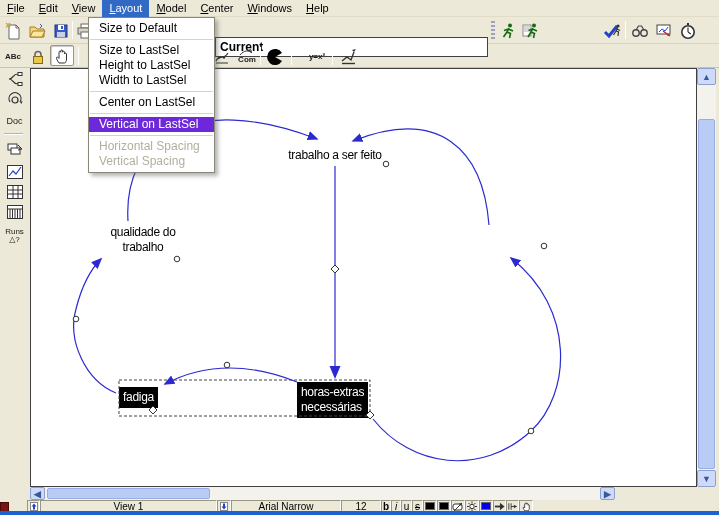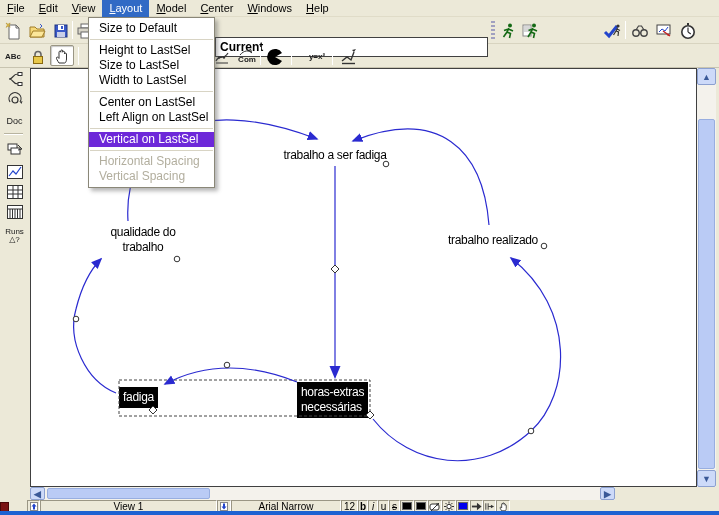--- a/index.html
+++ b/index.html
@@ -271,23 +271,22 @@
     <div class="sb" style="top:156px;height:24px">
       <div>
         <div class="icontext" style="font-weight:normal;font-size:8px">Runs</div>
         <div class="icontext" style="font-weight:normal;font-size:8px">△?</div>
       </div>
     </div>
   </div>
 
   <div class="canvas">
 
-    <div class="nodelabel" style="left:250px;top:79px;width:108px">trabalho a ser fadiga</div>
-
-    <div class="nodelabel" style="left:410px;top:164px;width:104px">trabalho realizado</div>
+    <div class="nodelabel" style="left:250px;top:79px;width:108px">trabalho a ser feito</div>
+
 
     <div class="nodelabel" style="left:66px;top:156px;width:92px">
       <div>qualidade do</div>
       <div>trabalho</div>
     </div>
 
     <div class="selbox" style="left:88px;top:318px">fadiga</div>
 
     <div class="selbox" style="left:266px;top:313px">
       <div>horas-extras</div>
@@ -348,21 +347,21 @@
         </svg>
     </div>
     <div class="sc" style="width:177px">View 1</div>
     <div class="sc" style="width:14px">
       <svg width="8" height="9" viewBox="0 0 8 9">
           <rect x="0.5" y="0.5" width="7" height="8" fill="#fff" stroke="#888"></rect>
           <path d="M4 7.5l-2.5-3h1.5v-3h2v3h1.5z" fill="#2244CC"></path>
         </svg>
     </div>
     <div class="sc" style="width:110px">Arial Narrow</div>
-    <div class="sc" style="width:17px">12</div>
+    <div class="sc" style="width:40px">12</div>
     <div class="sc" style="width:10px;font-weight:bold">b</div>
     <div class="sc" style="width:10px;font-style:italic">i</div>
     <div class="sc" style="width:11px;text-decoration:underline">u</div>
     <div class="sc" style="width:11px;text-decoration:line-through">s</div>
     <div class="sc" style="width:14px">
         <div class="swatch" style="background:#000"></div>
       </div>
     <div class="sc" style="width:14px">
         <div class="swatch" style="background:#000"></div>
       </div>
@@ -400,26 +399,25 @@
           <path d="M6 16c-1.2-2-3.2-4.6-2.4-5.6.7-.8 1.9.2 2.4 1V5.2c0-1.4 1.8-1.4 1.8 0V4c0-1.4 1.9-1.4 1.9 0v1.2c0-1.3 1.9-1.3 1.9 0V7c0-1.2 1.9-1.2 1.9 0v5c0 2-.9 4-1.9 4z" fill="#fff" stroke="#333" stroke-width="1.4"></path>
         </svg>
     </div>
   </div>
   <div class="cornericon"></div>
   <div class="bottomedge"></div>
 
   <div class="dropdown">
     <div class="mi">Size to Default</div>
     <div class="msep"></div>
+    <div class="mi">Size to LastSel</div>
     <div class="mi">Height to LastSel</div>
-    <div class="mi">Size to LastSel</div>
     <div class="mi">Width to LastSel</div>
     <div class="msep"></div>
     <div class="mi">Center on LastSel</div>
-    <div class="mi">Left Align on LastSel</div>
     <div class="msep"></div>
     <div class="mi hl">Vertical on LastSel</div>
     <div class="msep"></div>
     <div class="mi dis">Horizontal Spacing</div>
     <div class="mi dis">Vertical Spacing</div>
   </div>
 
 </div>
 
 </body></html>

